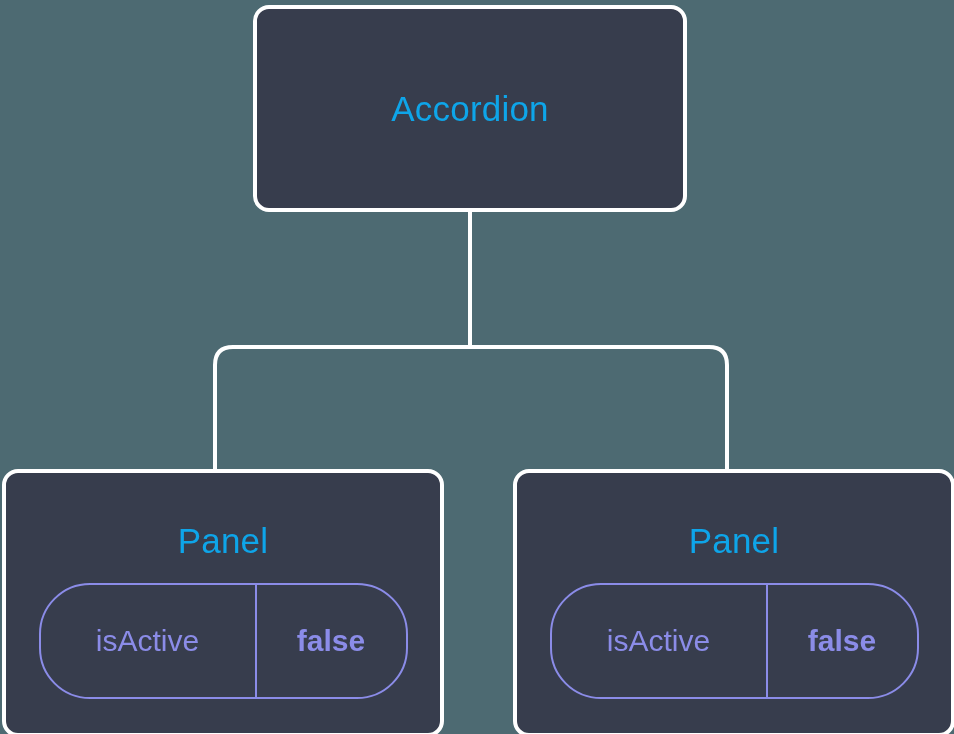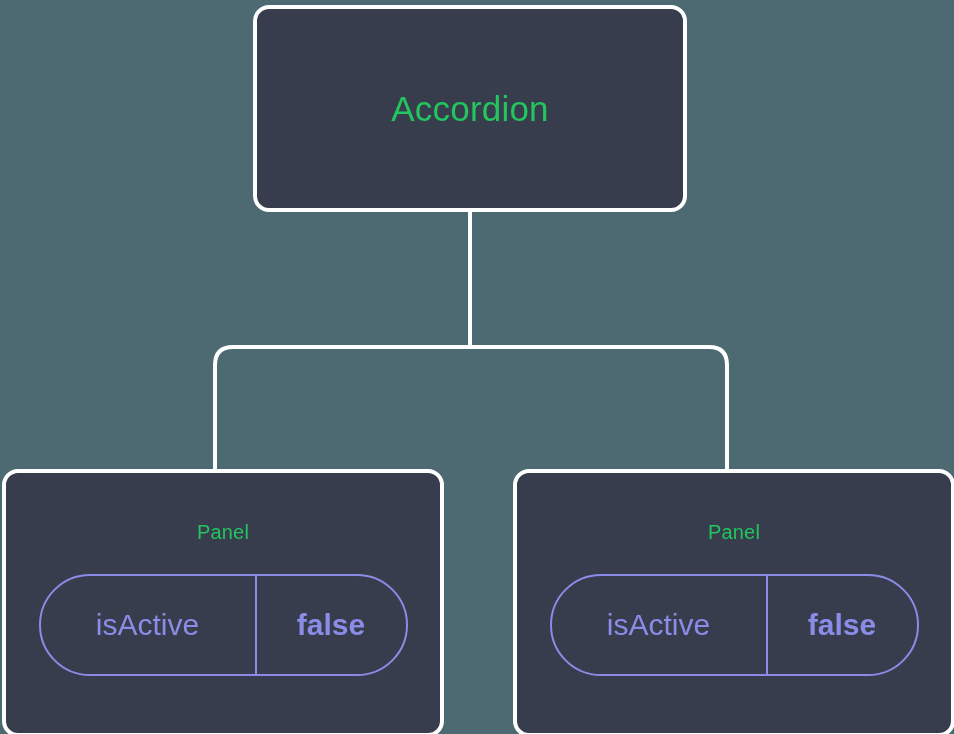--- a/index.html
+++ b/index.html
@@ -45,21 +45,21 @@
 
   .node-root {
     left: 253px;
     top: 5px;
     width: 434px;
     height: 207px;
     justify-content: center;
   }
 
   .node-title {
-    color: #22c55e;
+    color: #0ea5e9;
     font-weight: 400;
     letter-spacing: 0.2px;
     text-align: center;
     white-space: nowrap;
   }
 
   .node-root .node-title {
     font-size: 35px;
   }
 
@@ -67,30 +67,30 @@
     width: 442px;
     top: 469px;
     height: 268px;
     padding-top: 48px;
   }
 
   .node-panel-left  { left: 2px; }
   .node-panel-right { left: 513px; }
 
   .node-panel .node-title {
-    font-size: 20px;
-    margin-bottom: 30px;
+    font-size: 35px;
+    margin-bottom: 22px;
   }
 
   
   .prop-badge {
     box-sizing: border-box;
     display: flex;
     align-items: stretch;
-    height: 102px;
+    height: 116px;
     width: 369px;
     border: 2px solid #8b8ce8;
     border-radius: 51px;
     overflow: hidden;
   }
 
   .prop-key,
   .prop-val {
     display: flex;
     align-items: center;

